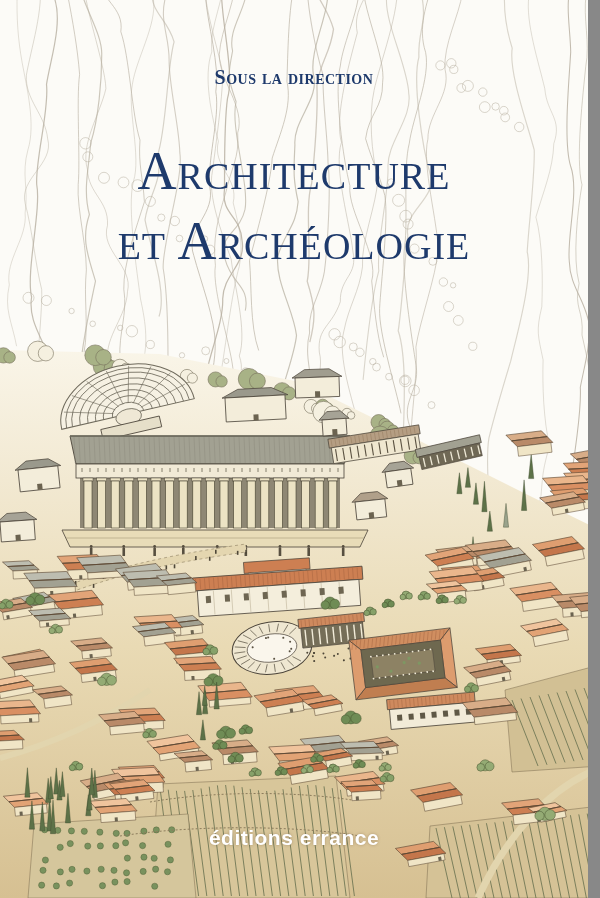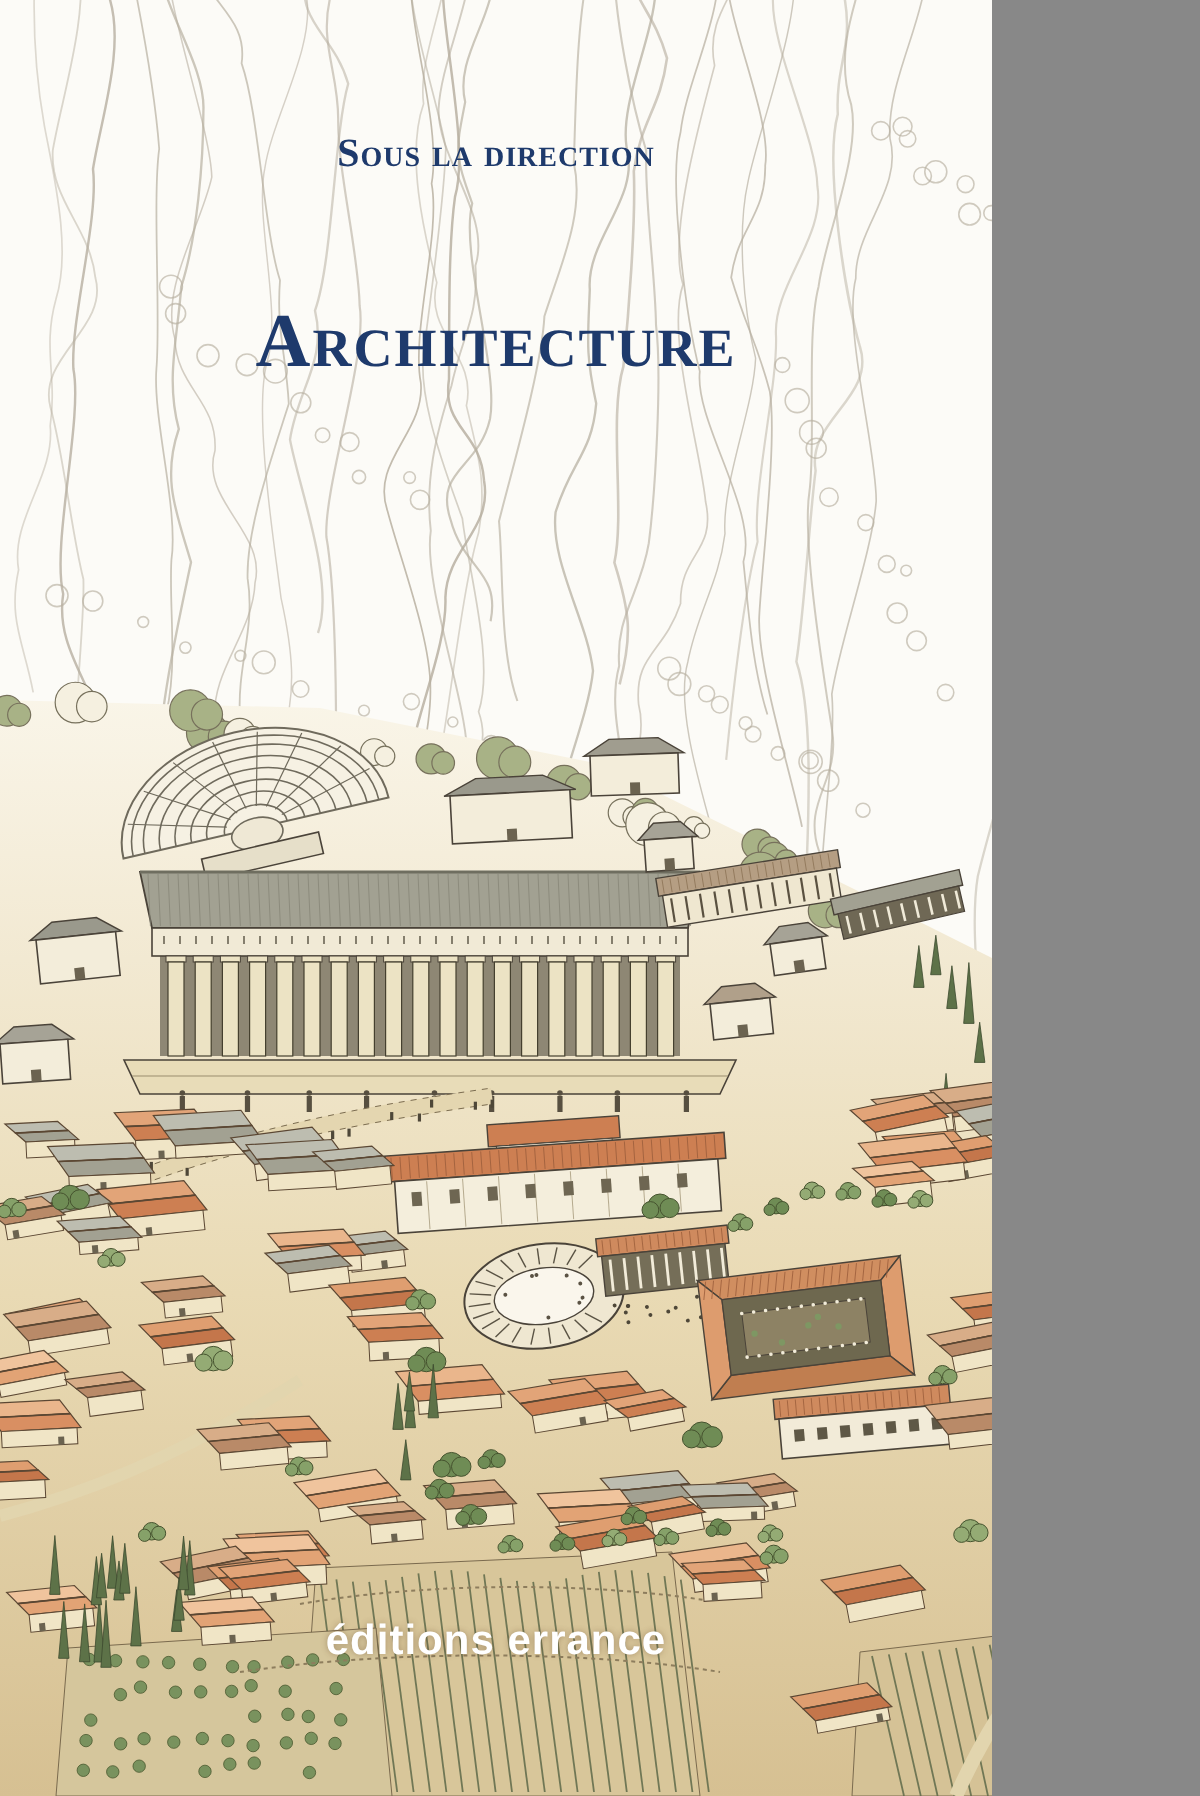--- a/index.html
+++ b/index.html
@@ -1,26 +1,26 @@
 <!DOCTYPE html>
 <html><head>
 <meta charset="utf-8">
 <style>
   html,body{margin:0;padding:0;background:#888;}
   .cover{
-    position:relative;width:496px;height:898px;overflow:hidden;
+    position:relative;width:588px;height:898px;overflow:hidden;
     background:#d946ef;font-family:"Liberation Serif",serif;
   }
   .cover svg{position:absolute;left:0;top:0;}
   .txt{position:absolute;left:0;right:0;text-align:center;color:#1e3a6c;
        font-variant:small-caps;user-select:none;}
   .direction{top:64px;font-size:20px;line-height:26px;font-weight:600;letter-spacing:.5px;}
-  .title{top:136px;font-size:38px;line-height:70px;font-weight:700;letter-spacing:1px;}
+  .title{top:136px;font-size:54px;line-height:70px;font-weight:400;letter-spacing:1px;}
   .subtitle{top:293px;font-size:33px;line-height:38px;font-weight:700;letter-spacing:1.5px;}
-  .publisher{top:809px;font-family:"Liberation Sans",sans-serif;font-variant:normal;
+  .publisher{top:826px;font-family:"Liberation Sans",sans-serif;font-variant:normal;
        font-weight:700;font-size:21px;color:#ffffff;letter-spacing:.5px;
        text-shadow:0 0 3px rgba(110,80,50,.45);}
 </style>
 </head>
 <body>
 
 <div class="cover">
   <svg id="illus" width="600" height="898" viewBox="0 0 600 898" role="img" aria-label="Panoramic reconstruction drawing of the sanctuary of Delphi: theatre, temple colonnade, treasuries and a terraced town of red-roofed houses with vineyards, orchards and cypresses below pencil-sketched cliffs">
       <rect x="0" y="0" width="600" height="898" fill="#fcfbf7"></rect>
       <g>
@@ -1481,17 +1481,18 @@
       <polygon points="204.72057072119787,685.9286044342443 207.32057072119787,705.4826655145735 202.12057072119788,705.4826655145735" fill="#5d7248" stroke="#3c4a2e" stroke-width="0.4"></polygon>
       <polygon points="216.63841732079163,682.1278483225033 219.23841732079163,708.9133599027991 214.03841732079164,708.9133599027991" fill="#5d7248" stroke="#3c4a2e" stroke-width="0.4"></polygon>
     </svg>
 
   <div class="txt direction">
     <div>Sous la direction</div>
   </div>
 
   <div class="txt title">
     <div>Architecture</div>
+    <div>et Archéologie</div>
   </div>
 
 
   <div class="txt publisher">éditions errance</div>
 </div>
 
 </body></html>

